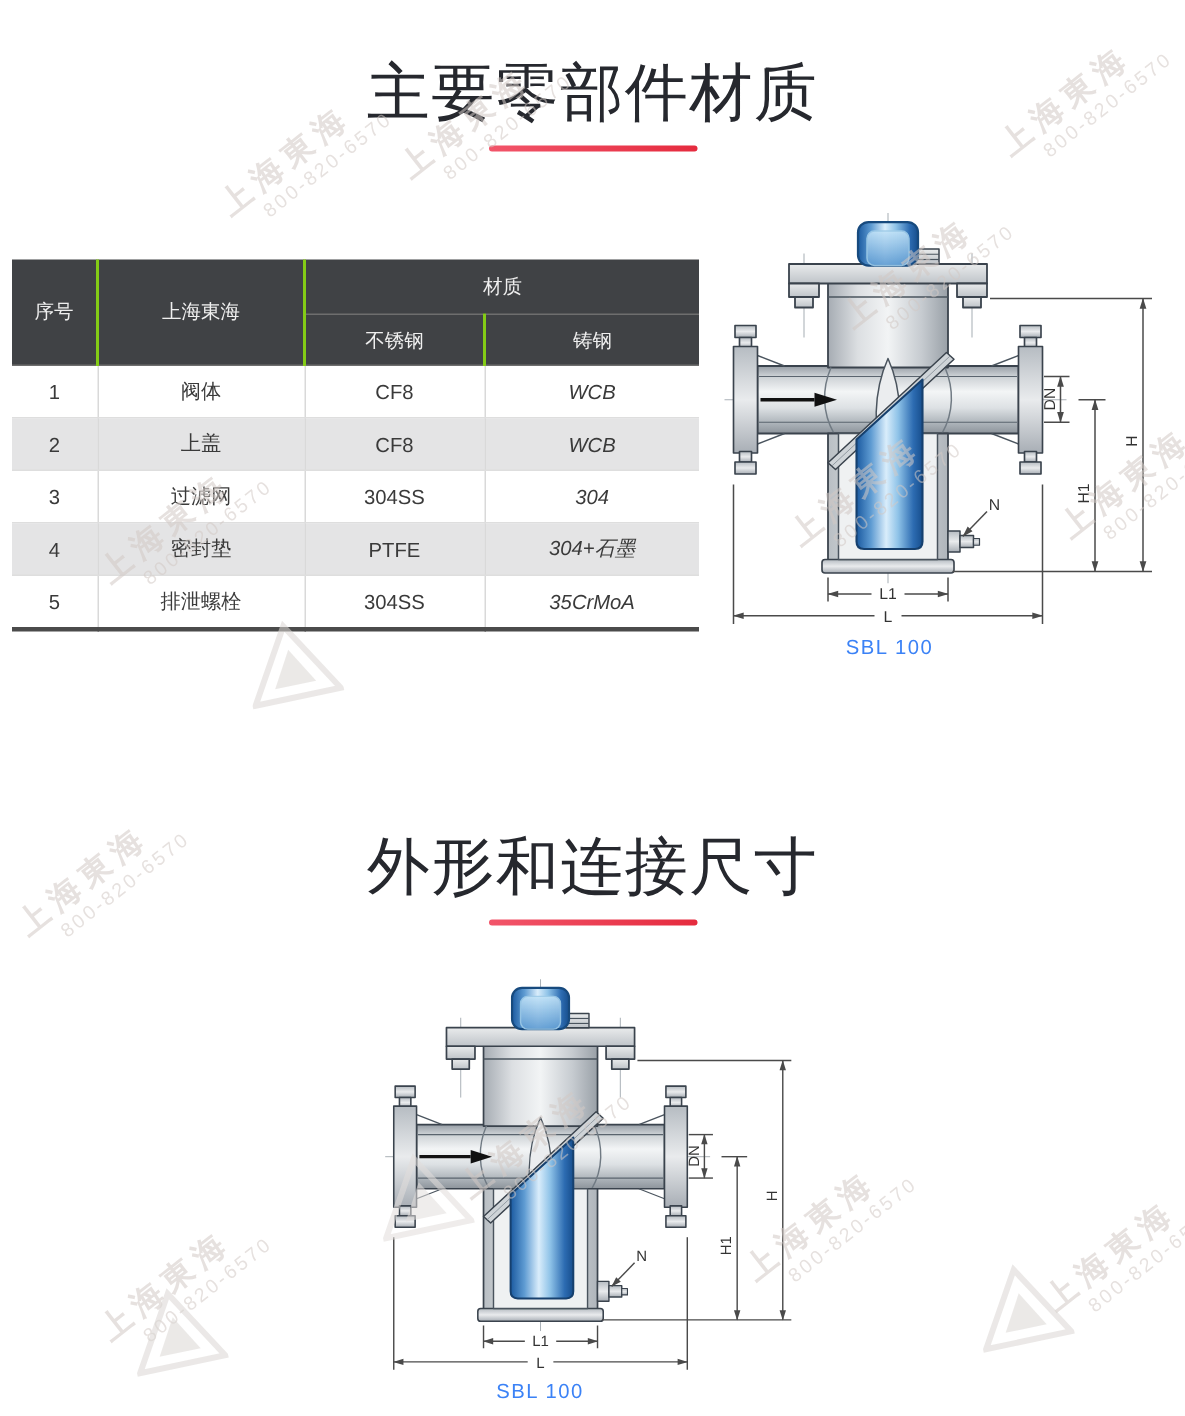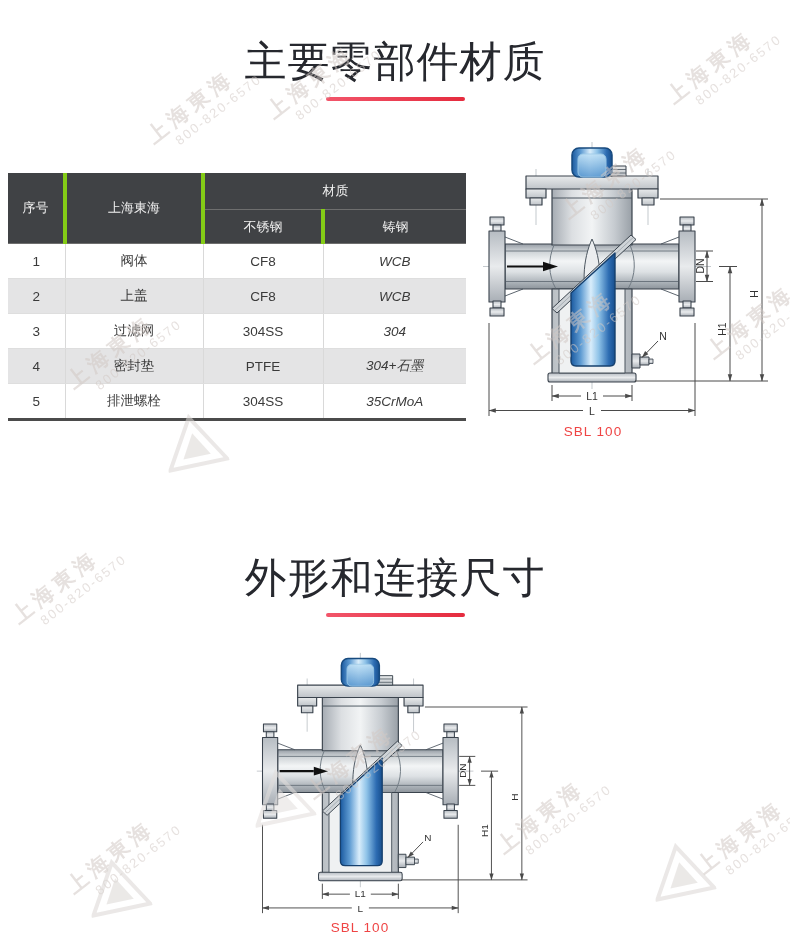--- a/index.html
+++ b/index.html
@@ -7,35 +7,35 @@
         font-family:"Liberation Sans","DejaVu Sans",sans-serif;}
   
   .section-title{position:absolute;left:0;width:100%;text-align:center;z-index:2;}
   .section-title .t{font-size:42px;font-weight:400;color:#26282e;letter-spacing:1px;line-height:1.05;}
   .underline{height:4px;width:139px;margin:13px auto 0;border-radius:2px;
              background:linear-gradient(90deg,#f2556a,#e52b3e);}
   
   .mat-table{position:absolute;left:8px;top:173px;width:458px;border-collapse:collapse;
              table-layout:fixed;z-index:2;border-bottom:3px solid #4b4b4b;}
   .mat-table th{background:#404245;color:#efefef;font-weight:400;font-size:13px;margin-top:42px;}
-  .mat-table thead th{border-right:4px solid #84cc16;border-bottom:1px solid #6e6e6e;}
+  .mat-table thead th{border-right:2px solid #84cc16;border-bottom:1px solid #6e6e6e;}
   .mat-table thead th:last-child{border-right:none;}
   .mat-table thead tr.h1 th{height:34px;}
   .mat-table thead tr.h2 th{height:31px;}
   .mat-table td{height:32px;text-align:center;font-size:13.5px;color:#3a3a3a;
                 border-right:1px solid #d9d9d9;border-bottom:1px solid #dedede;}
   .mat-table td:last-child{border-right:none;font-style:italic;}
   .mat-table tr.alt td{background:#e4e4e5;}
   .note{position:absolute;top:411px;right:324px;font-size:13.5px;color:#4b4b4b;
         letter-spacing:.5px;z-index:2;}
   
   .drawing{position:absolute;z-index:1;}
   svg{font-family:"Liberation Sans","DejaVu Sans",sans-serif;}
   .model-label{position:absolute;width:120px;text-align:center;font-size:13.5px;
-               color:#ef4444;letter-spacing:1px;z-index:2;}
+               color:#3b82f6;letter-spacing:1px;z-index:2;}
   
   .wm{position:absolute;z-index:3;pointer-events:none;opacity:.55;color:#d2c9c5;
       transform:rotate(-38deg);display:flex;flex-direction:column;}
   .wm-cn{font-size:21px;font-weight:700;letter-spacing:5px;white-space:nowrap;}
   .wm-num{font-size:13px;letter-spacing:2px;margin:-2px 0 0 20px;white-space:nowrap;}
   .logo-wm{position:absolute;z-index:3;pointer-events:none;opacity:.55;transform:rotate(-12deg);}
 </style>
 </head>
 <body>
 

